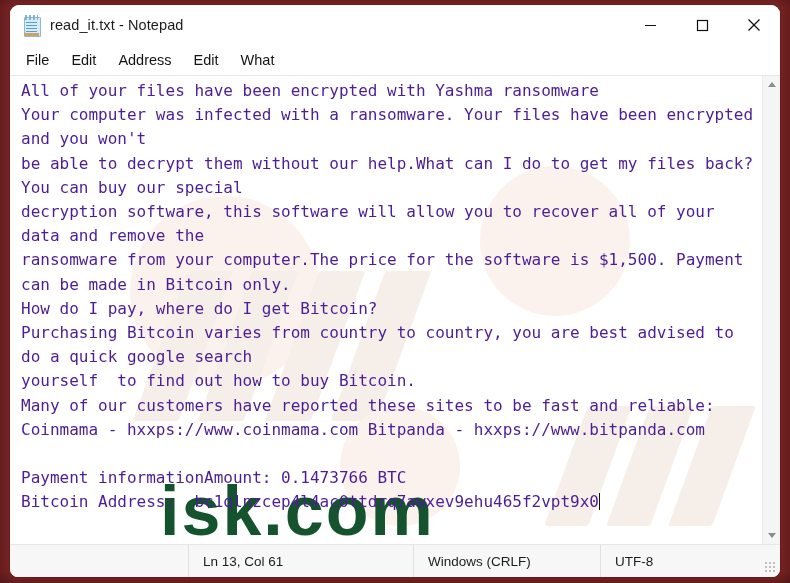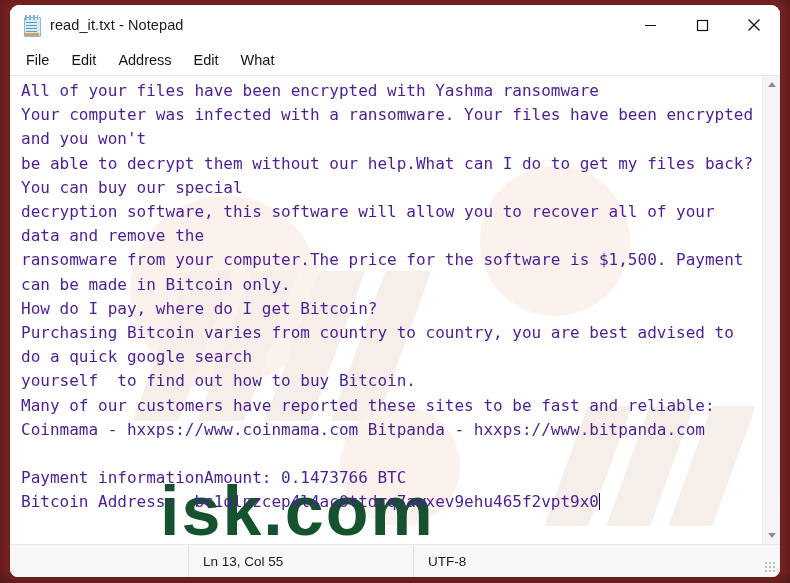--- a/index.html
+++ b/index.html
@@ -357,19 +357,20 @@
         </div>
         <div id="sb-thumb"></div>
         <div class="sb-arrow down">
           <span class="tri down"></span>
         </div>
       </div>
     </div>
 
     <div id="statusbar">
       <div class="sb-spacer"></div>
-      <div class="sb-cell" id="sb-ln">Ln 13, Col 55</div>
+      <div class="sb-cell" id="sb-ln">Ln 13, Col 61</div>
+      <div class="sb-cell" id="sb-eol">Windows (CRLF)</div>
       <div class="sb-cell" id="sb-enc">UTF-8</div>
       <div id="grip"></div>
     </div>
 
   </div>
 </div>
 
 </body></html>

